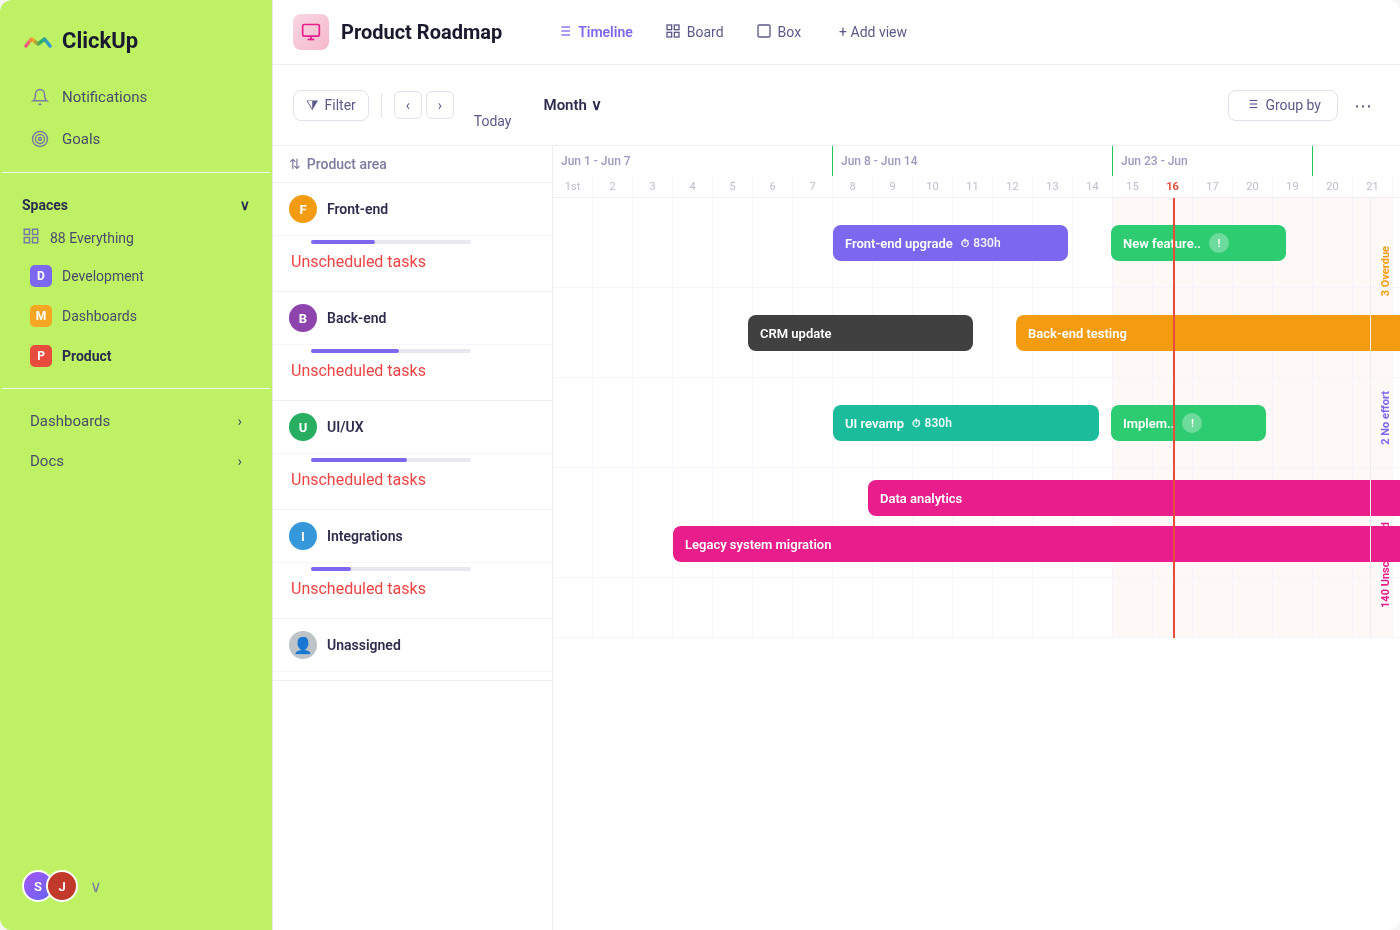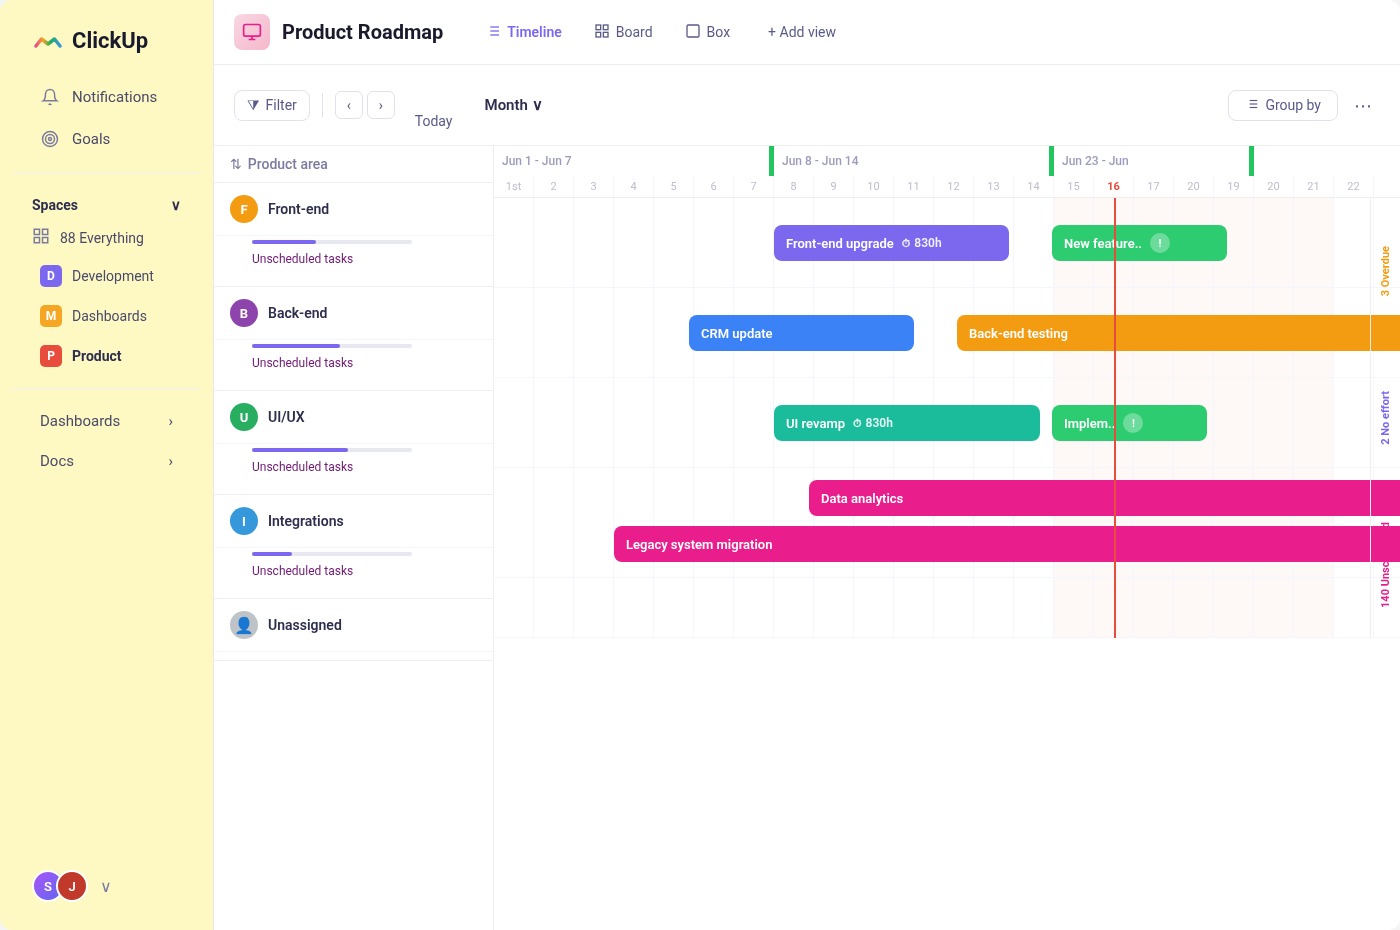--- a/index.html
+++ b/index.html
@@ -1,19 +1,19 @@
 <!DOCTYPE html>
 <html><head>
   <meta charset="utf-8">
   <style>
     * { box-sizing: border-box; margin: 0; padding: 0; }
     body { font-family: -apple-system, BlinkMacSystemFont, 'Segoe UI', Roboto, sans-serif; background: #f5f5f5; display: flex; height: 930px; width: 1400px; overflow: hidden; border-radius: 12px; }
 
     
-    .sidebar { width: 214px; background: #fef9c3; border-right: 1px solid #e8e8e8; display: flex; flex-direction: column; padding: 16px 12px; flex-shrink: 0; }
+    .sidebar { width: 273px; background: #bef264; border-right: 1px solid #e8e8e8; display: flex; flex-direction: column; padding: 16px 2px; flex-shrink: 0; }
     .logo-area { display: flex; align-items: center; gap: 8px; padding: 8px 20px 20px; }
     .logo-icon { width: 32px; height: 32px; }
     .logo-text { font-size: 22px; font-weight: 700; color: #1a1a2e; }
     .nav-item { display: flex; align-items: center; gap: 12px; padding: 10px 20px; cursor: pointer; color: #4a4a6a; font-size: 15px; border-radius: 8px; margin: 1px 8px; }
     .nav-icon { width: 20px; height: 20px; display: flex; align-items: center; justify-content: center; color: #7b7ba0; }
     .section-title { display: flex; align-items: center; justify-content: space-between; padding: 12px 20px 6px; font-weight: 700; font-size: 14px; color: #2d2d4e; }
     .space-item { display: flex; align-items: center; gap: 10px; padding: 8px 20px; cursor: pointer; font-size: 14px; color: #4a4a6a; border-radius: 8px; margin: 1px 8px; }
     .space-item.active { font-weight: 700; color: #2d2d4e; }
     .space-badge { width: 22px; height: 22px; border-radius: 5px; display: flex; align-items: center; justify-content: center; font-size: 12px; font-weight: 700; color: #fff; flex-shrink: 0; }
     .badge-d { background: #7b68ee; }
@@ -26,21 +26,21 @@
     .avatar-stack { display: flex; }
     .avatar { width: 32px; height: 32px; border-radius: 50%; border: 2px solid #fff; overflow: hidden; display: flex; align-items: center; justify-content: center; font-size: 13px; font-weight: 600; color: #fff; }
     .avatar-s { background: linear-gradient(135deg, #a855f7, #6366f1); margin-right: -8px; }
 
     
     .main { flex: 1; display: flex; flex-direction: column; overflow: hidden; background: #fff; }
 
     
     .topbar { display: flex; align-items: center; padding: 14px 20px; border-bottom: 1px solid #eee; gap: 12px; flex-shrink: 0; }
     .project-icon { width: 36px; height: 36px; background: linear-gradient(135deg, #f8d7e3, #f5b8cb); border-radius: 8px; display: flex; align-items: center; justify-content: center; }
-    .project-title { font-size: 20px; font-weight: 700; color: #1a1a2e; margin-right: 8px; }
+    .project-title { font-size: 20px; font-weight: 700; color: #1a1a2e; margin-right: 20px; }
     .view-tabs { display: flex; align-items: center; gap: 4px; margin-left: 8px; }
     .tab { display: flex; align-items: center; gap: 6px; padding: 6px 14px; border-radius: 8px; font-size: 14px; color: #5a5a8a; cursor: pointer; }
     .tab.active { color: #7b68ee; font-weight: 600; }
     .add-view { display: flex; align-items: center; gap: 4px; padding: 6px 12px; font-size: 14px; color: #5a5a8a; cursor: pointer; }
 
     
     .filterbar { display: flex; align-items: center; padding: 10px 20px; border-bottom: 1px solid #eee; gap: 8px; flex-shrink: 0; }
     .filter-btn { display: flex; align-items: center; gap: 6px; padding: 6px 12px; border: 1px solid #e0e0ee; border-radius: 8px; font-size: 14px; color: #5a5a8a; cursor: pointer; background: #fff; }
     .divider-v { width: 1px; height: 24px; background: #e0e0ee; margin: 0 4px; }
     .nav-arrows { display: flex; gap: 4px; }
@@ -62,40 +62,40 @@
     .ga-f { background: #f39c12; }
     .ga-b { background: #8e44ad; }
     .ga-u { background: #27ae60; }
     .ga-i { background: #3498db; }
     .ga-un { background: #bdc3c7; }
     .group-name { font-size: 14px; font-weight: 600; color: #2d2d4e; }
     .progress-bar-wrap { margin: 4px 0 8px 38px; }
     .progress-track { height: 4px; background: #e8e8f0; border-radius: 2px; width: 160px; }
     .progress-fill { height: 4px; border-radius: 2px; }
     .pf-purple { background: #7b68ee; }
-    .unscheduled-label { font-size: 12px; color: #701a75; margin: 4px 0 12px 38px; }
+    .unscheduled-label { font-size: 16px; color: #ef4444; margin: 4px 0 12px 18px; }
     .group-section { border-bottom: 1px solid #eee; padding-bottom: 8px; }
     .timeline-header { display: flex; flex-direction: column; border-bottom: 1px solid #eee; position: sticky; top: 0; background: #fff; z-index: 10; }
     .week-labels { display: flex; }
-    .week-col { border-right: 5px solid #22c55e; padding: 8px 0; text-align: left; padding-left: 8px; font-size: 12px; color: #9b9bbf; font-weight: 500; flex-shrink: 0; }
+    .week-col { border-right: 1px solid #22c55e; padding: 8px 0; text-align: left; padding-left: 8px; font-size: 12px; color: #9b9bbf; font-weight: 500; flex-shrink: 0; }
     .day-labels { display: flex; }
     .day-col { width: 40px; flex-shrink: 0; text-align: center; font-size: 11px; color: #bdbdce; border-right: 1px solid #f5f5ff; padding: 4px 0; }
     .day-col.today { color: #e74c3c; font-weight: 700; }
     .timeline-body { position: relative; }
     .timeline-row { display: flex; height: 90px; border-bottom: 1px solid #f5f5ff; position: relative; align-items: center; }
     .day-cell { width: 40px; flex-shrink: 0; height: 100%; border-right: 1px solid #f5f5ff; }
     .day-cell.today-col { background: rgba(231, 76, 60, 0.04); }
     .today-line { position: absolute; top: 0; bottom: 0; width: 2px; background: #e74c3c; z-index: 5; left: 620px; }
     .gantt-bar { position: absolute; height: 36px; border-radius: 8px; display: flex; align-items: center; padding: 0 12px; font-size: 13px; font-weight: 600; color: #fff; white-space: nowrap; cursor: pointer; z-index: 3; }
     .bar-hours { display: flex; align-items: center; gap: 4px; margin-left: 8px; font-size: 12px; opacity: 0.9; }
     .bar-hours-icon { font-size: 11px; }
     .bar-alert { width: 20px; height: 20px; background: rgba(255,255,255,0.3); border-radius: 50%; display: flex; align-items: center; justify-content: center; margin-left: 8px; font-size: 11px; }
     .bar-purple { background: #7b68ee; }
     .bar-green { background: #2ecc71; }
-    .bar-violet { background: #3b82f6; border-radius: 8px; }
+    .bar-violet { background: #404040; border-radius: 8px; }
     .bar-orange { background: #f39c12; }
     .bar-cyan { background: #1abc9c; }
     .bar-pink { background: #e91e8c; }
     .side-label { writing-mode: vertical-rl; transform: rotate(180deg); font-size: 11px; font-weight: 700; padding: 12px 4px; }
     .label-orange { color: #f39c12; }
     .label-purple { color: #7b68ee; }
     .label-pink { color: #e91e8c; }
 
     
     ::-webkit-scrollbar { width: 6px; height: 6px; }

